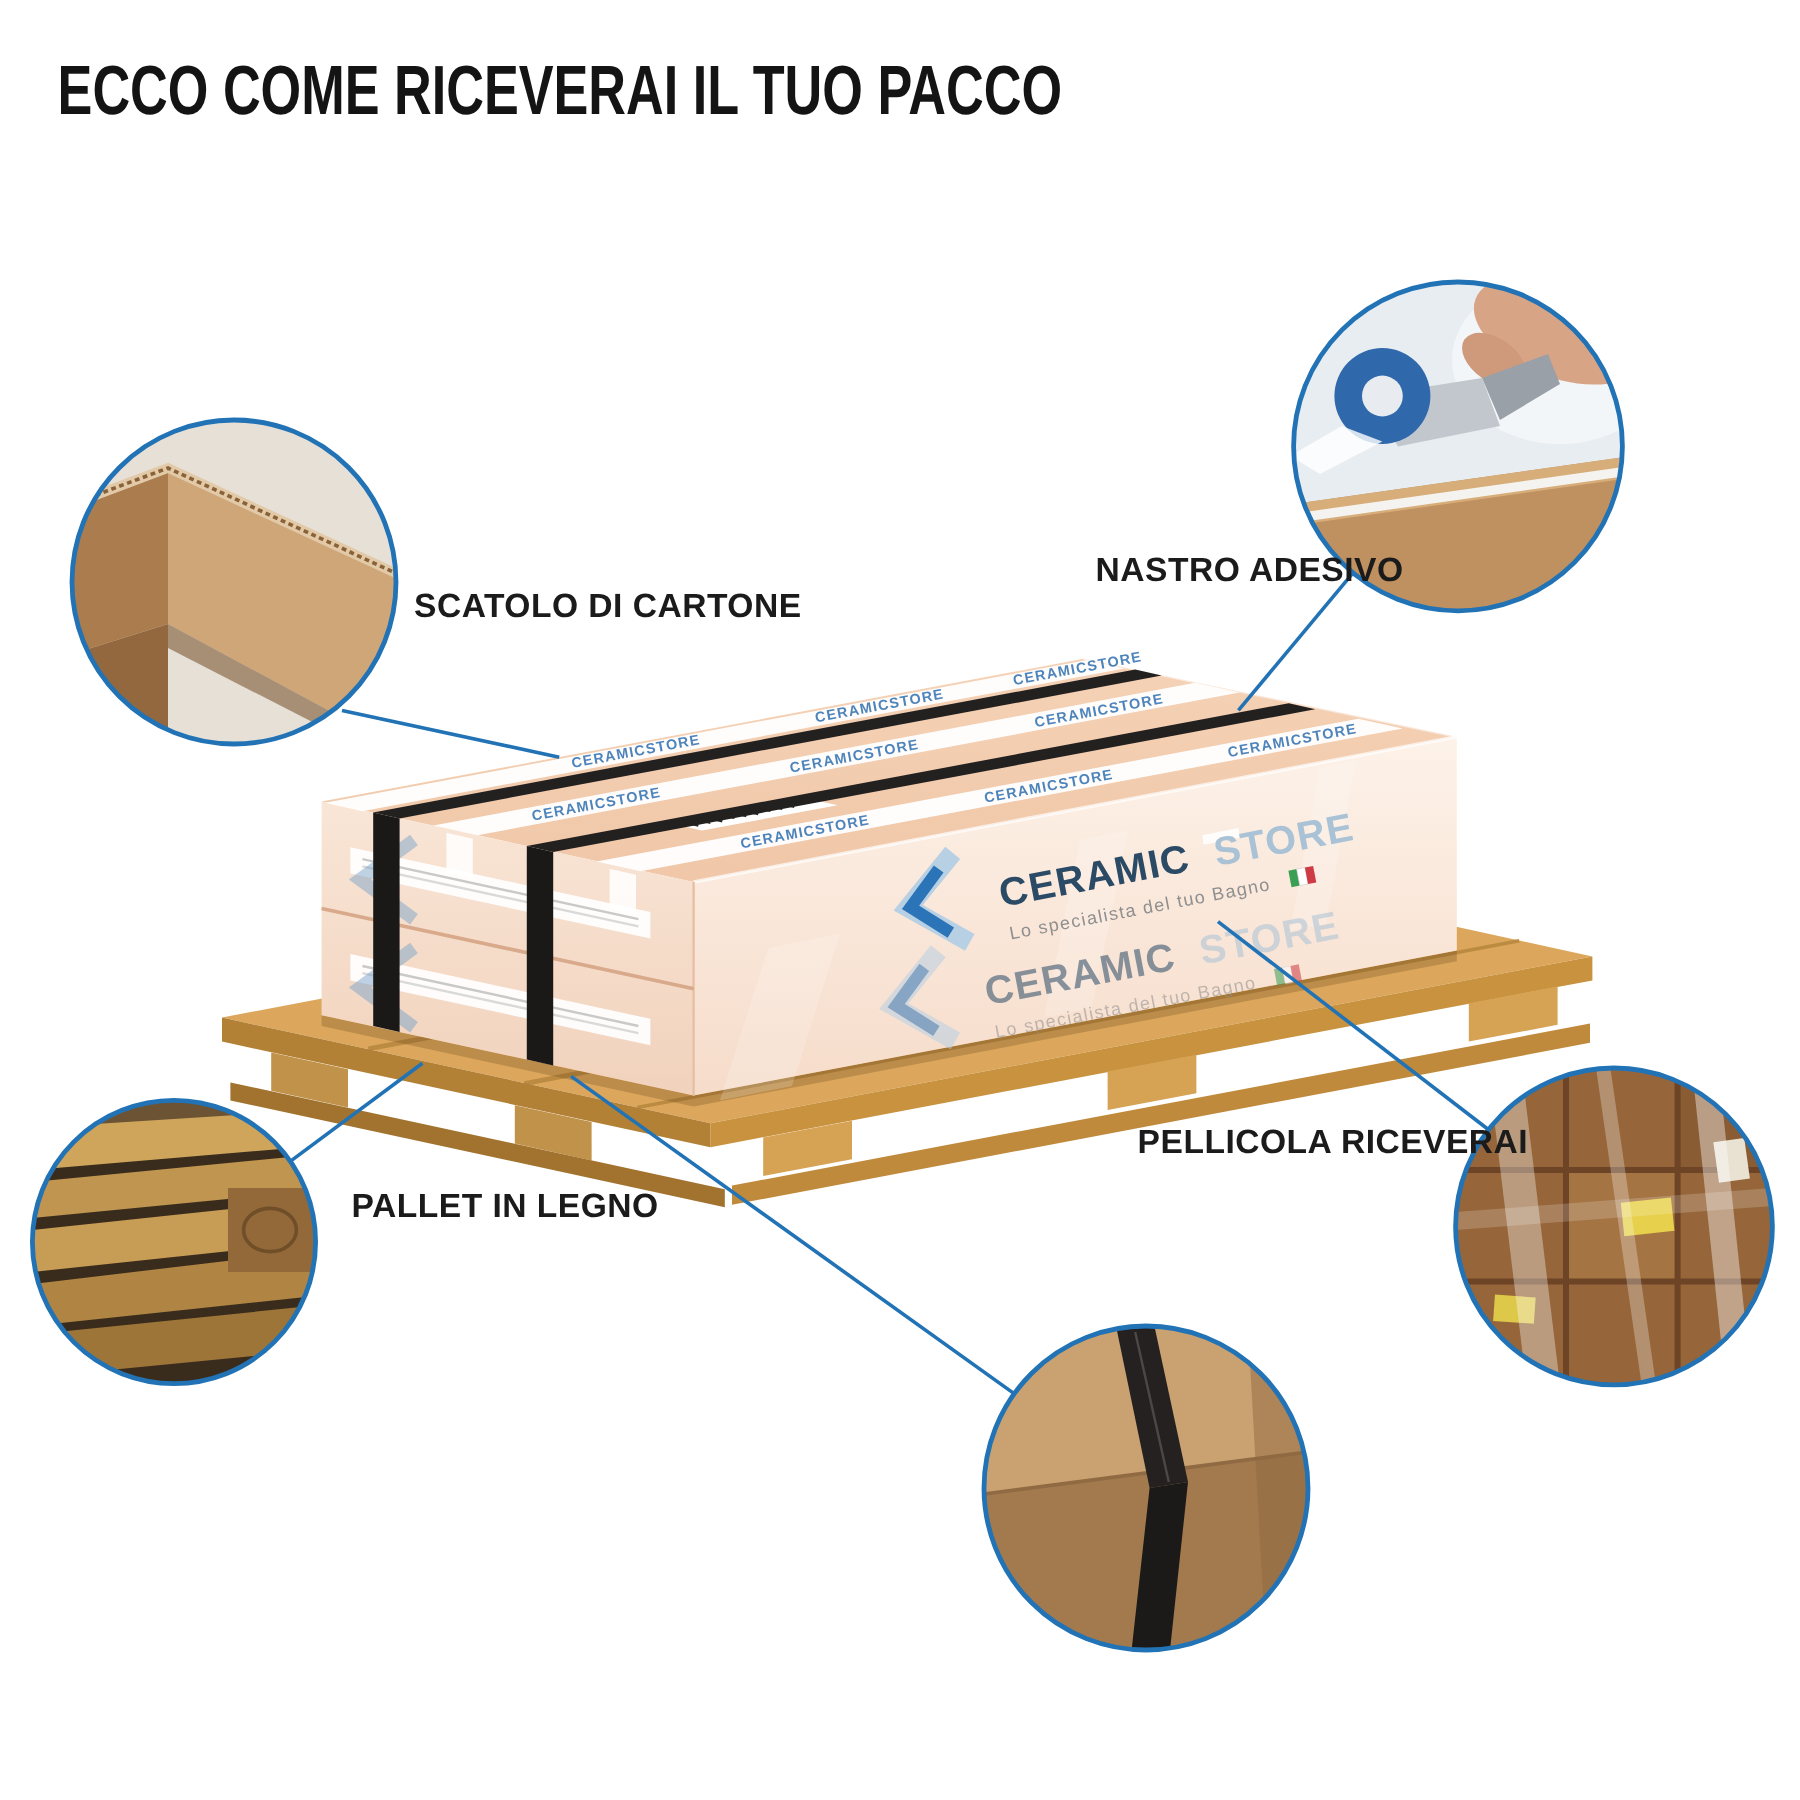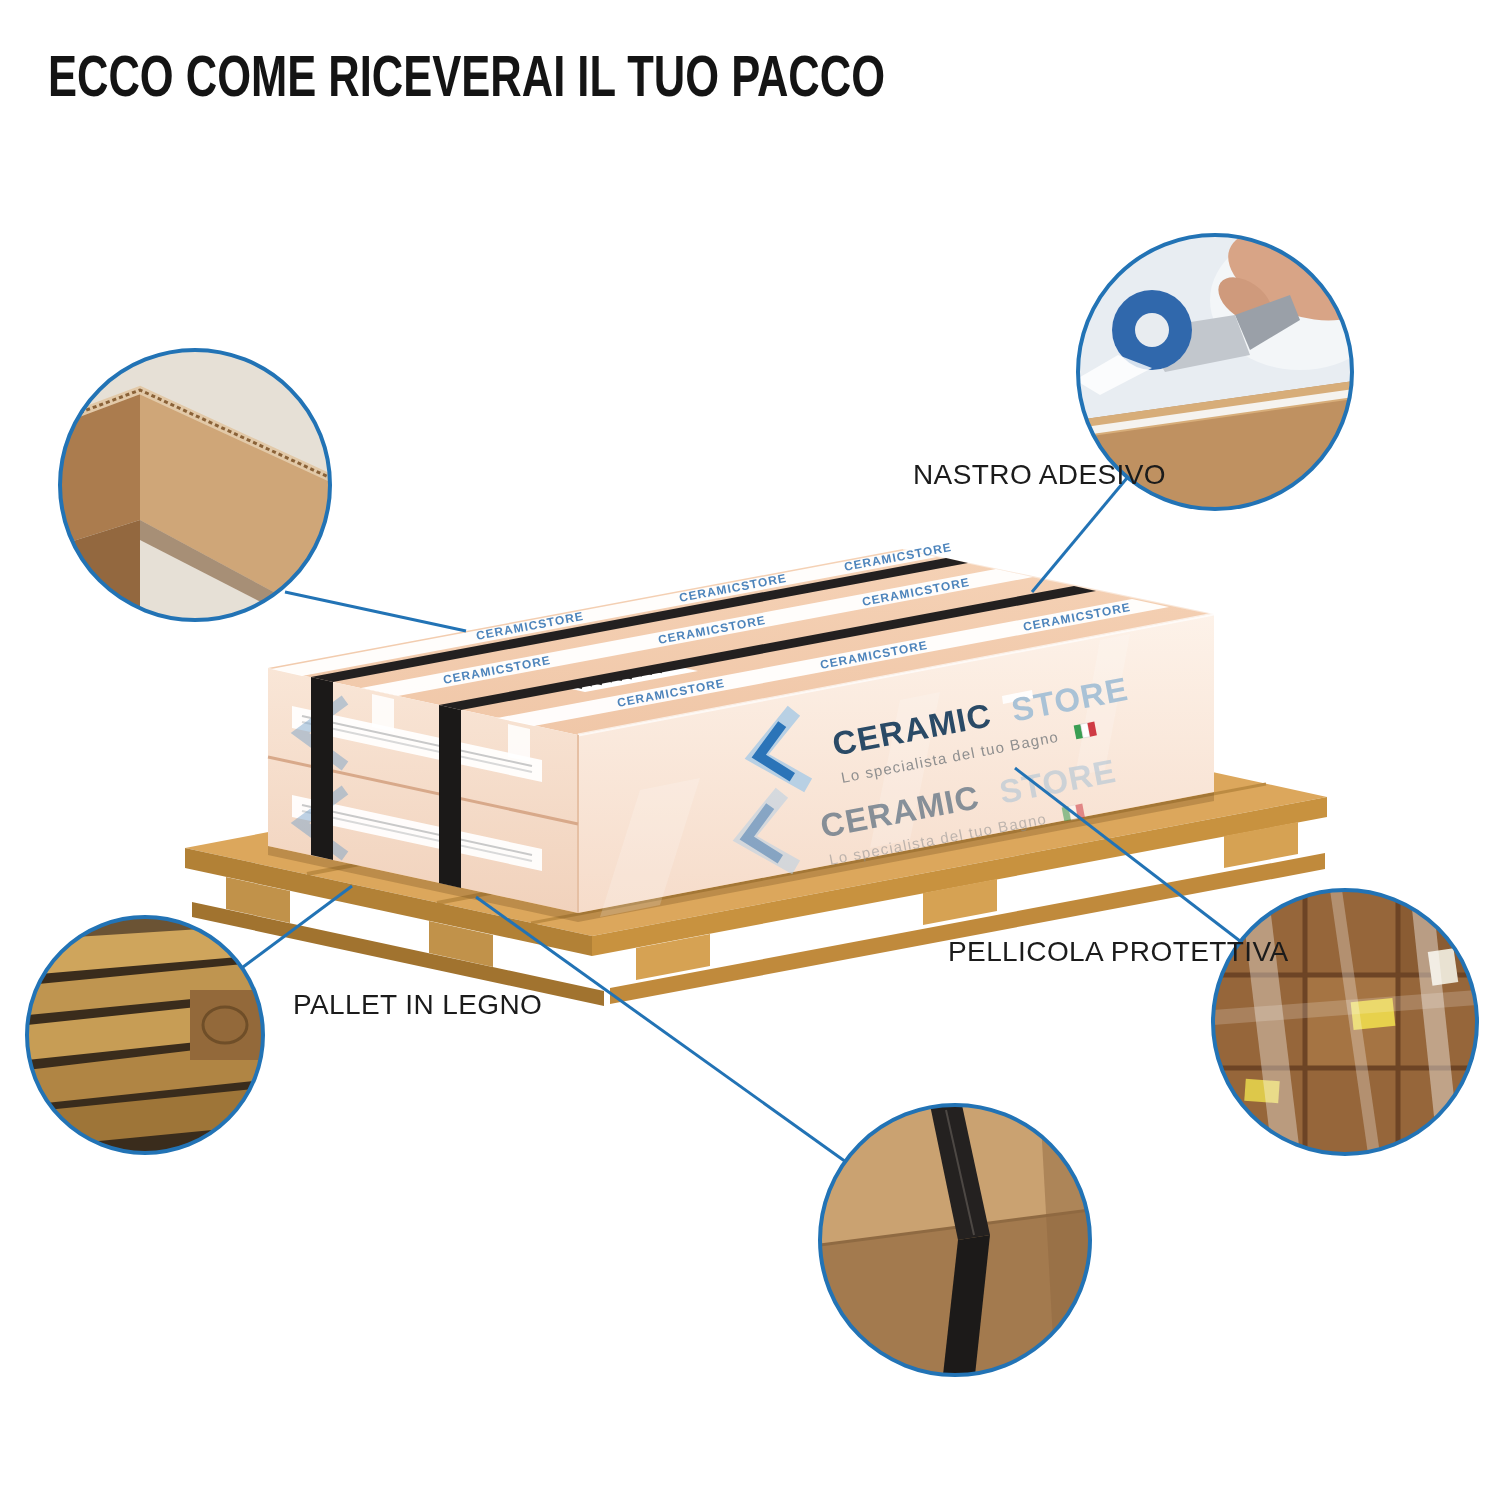--- a/index.html
+++ b/index.html
@@ -9,21 +9,21 @@
   }
   .stage{position:absolute;left:0;top:0;}
   .title{
     position:absolute;left:48px;top:42px;
     font-size:58px;font-weight:700;color:#141414;
     transform:scaleX(.75);transform-origin:left top;
     white-space:nowrap;letter-spacing:0px;
   }
   .callout-label{
     position:absolute;font-size:28px;color:#1b1b1b;
-    letter-spacing:.4px;white-space:nowrap;font-weight:400;
+    letter-spacing:.4px;white-space:nowrap;font-weight:700;
   }
   svg text{font-family:"Liberation Sans",sans-serif;}
 </style>
 </head>
 <body>
 
 <div class="canvas">
 
   <svg class="stage" width="1500" height="1500" viewBox="0 0 1500 1500">
     <defs>
@@ -243,17 +243,18 @@
       <polygon points="1040,1105 1090,1105 1090,1375 1055,1375" fill="#8f6840" opacity=".5"></polygon>
       <polygon points="930,1105 962,1105 990,1235 958,1240" fill="#242120"></polygon>
       <polygon points="958,1240 990,1235 975,1375 943,1375" fill="#1c1a19"></polygon>
       <line x1="946" y1="1110" x2="974" y2="1235" stroke="#4d4844" stroke-width="2"></line>
     </g>
     <circle cx="955" cy="1240" r="135" fill="none" stroke="#2273b5" stroke-width="4"></circle>
   </svg>
 
   <div class="title">ECCO COME RICEVERAI IL TUO PACCO</div>
 
+  <div class="callout-label" style="left:345px;top:489px">SCATOLO DI CARTONE</div>
   <div class="callout-label" style="left:913px;top:459px">NASTRO ADESIVO</div>
-  <div class="callout-label" style="left:948px;top:936px">PELLICOLA PROTETTIVA</div>
+  <div class="callout-label" style="left:948px;top:936px">PELLICOLA RICEVERAI</div>
   <div class="callout-label" style="left:293px;top:989px">PALLET IN LEGNO</div>
 
 </div>
 
 </body></html>

